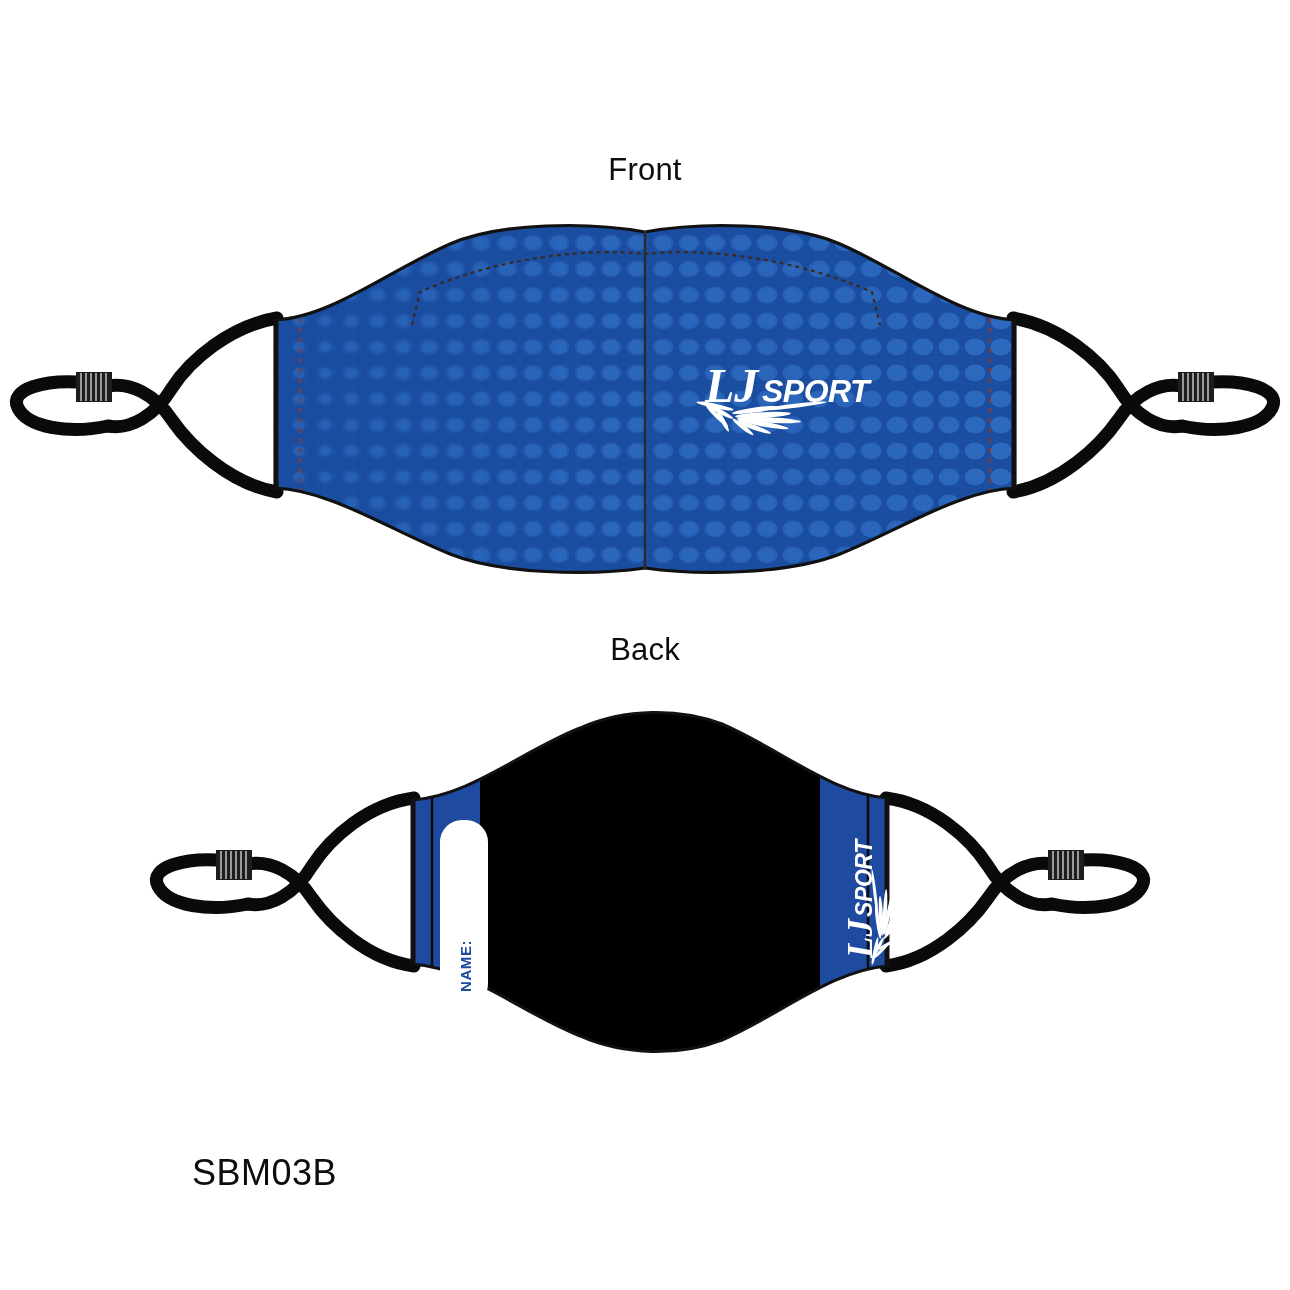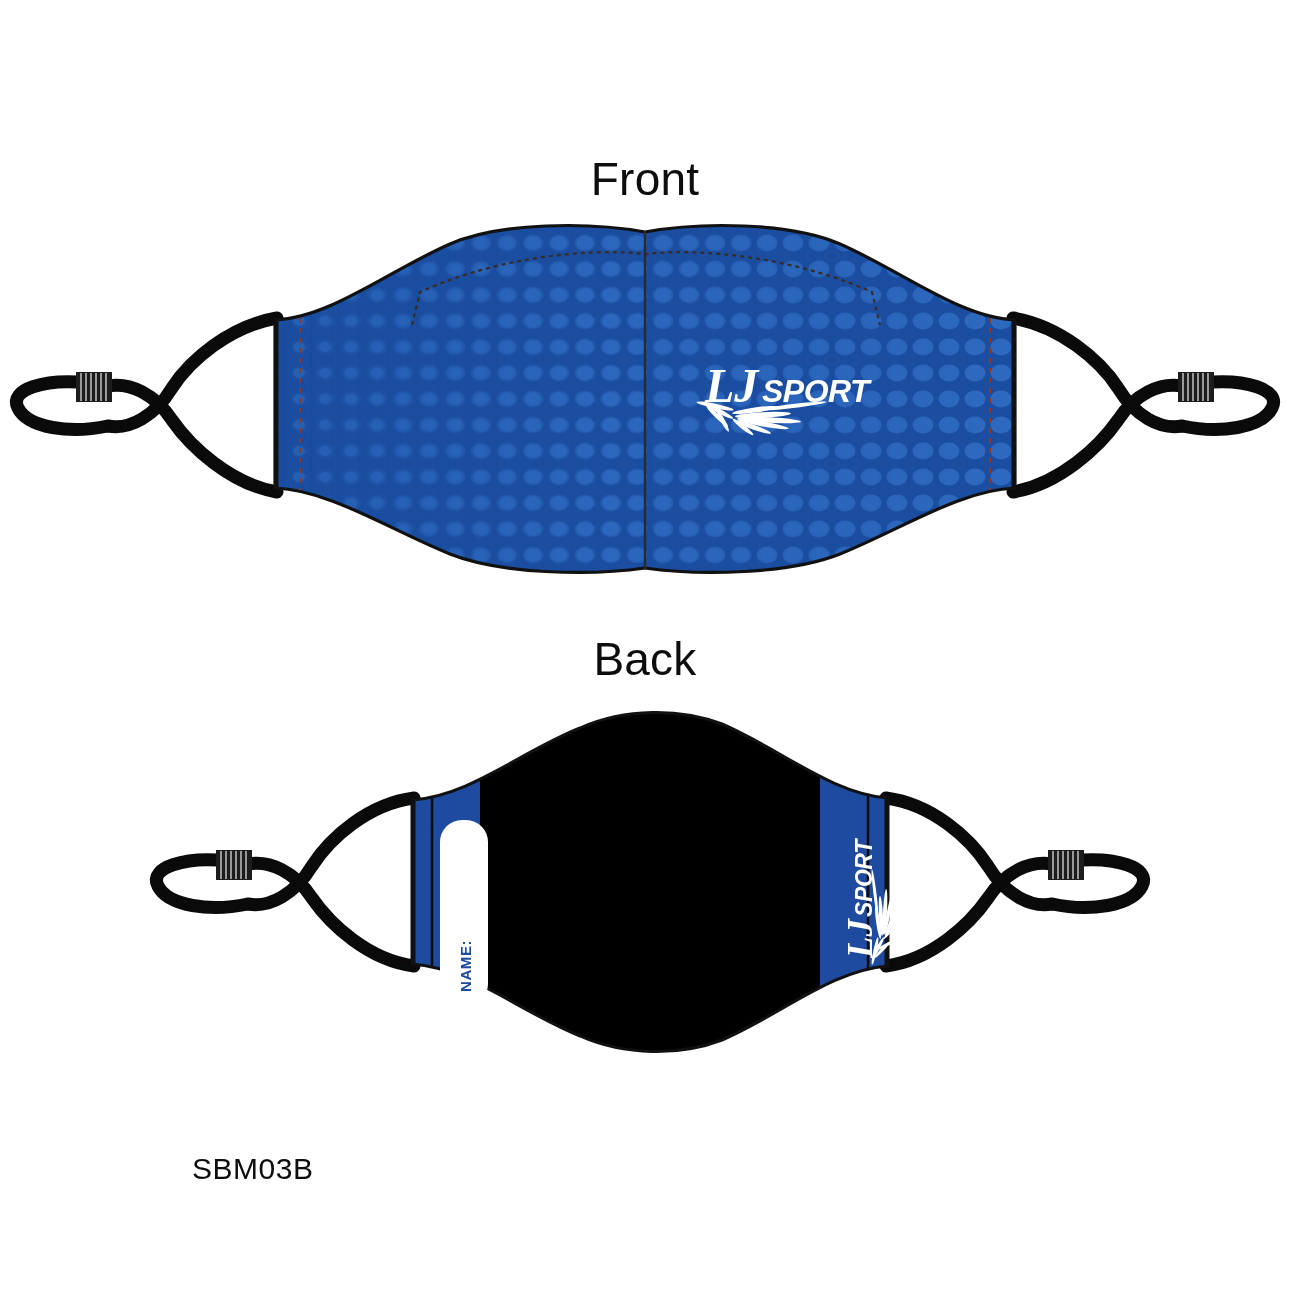--- a/index.html
+++ b/index.html
@@ -17,35 +17,35 @@
   }
   .sheet {
     position: absolute;
     inset: 0;
     background: #ffffff;
   }
   .view-title {
     position: absolute;
     width: 100%;
     text-align: center;
-    font-size: 46px;
+    font-size: 31px;
     color: #0d0d0d;
     font-family: "Liberation Sans", sans-serif;
     font-weight: 400;
     letter-spacing: 0.2px;
     user-select: none;
   }
   #front-title { top: 152px; left: 0; }
   #back-title  { top: 632px; left: 0; text-align: center; }
 
   .product-code {
     position: absolute;
     left: 192px;
     top: 1152px;
-    font-size: 30px;
+    font-size: 36px;
     color: #0d0d0d;
     font-family: "Liberation Sans", sans-serif;
     letter-spacing: 0.5px;
     user-select: none;
   }
 
   .mask-figure {
     position: absolute;
     left: 0;
   }

